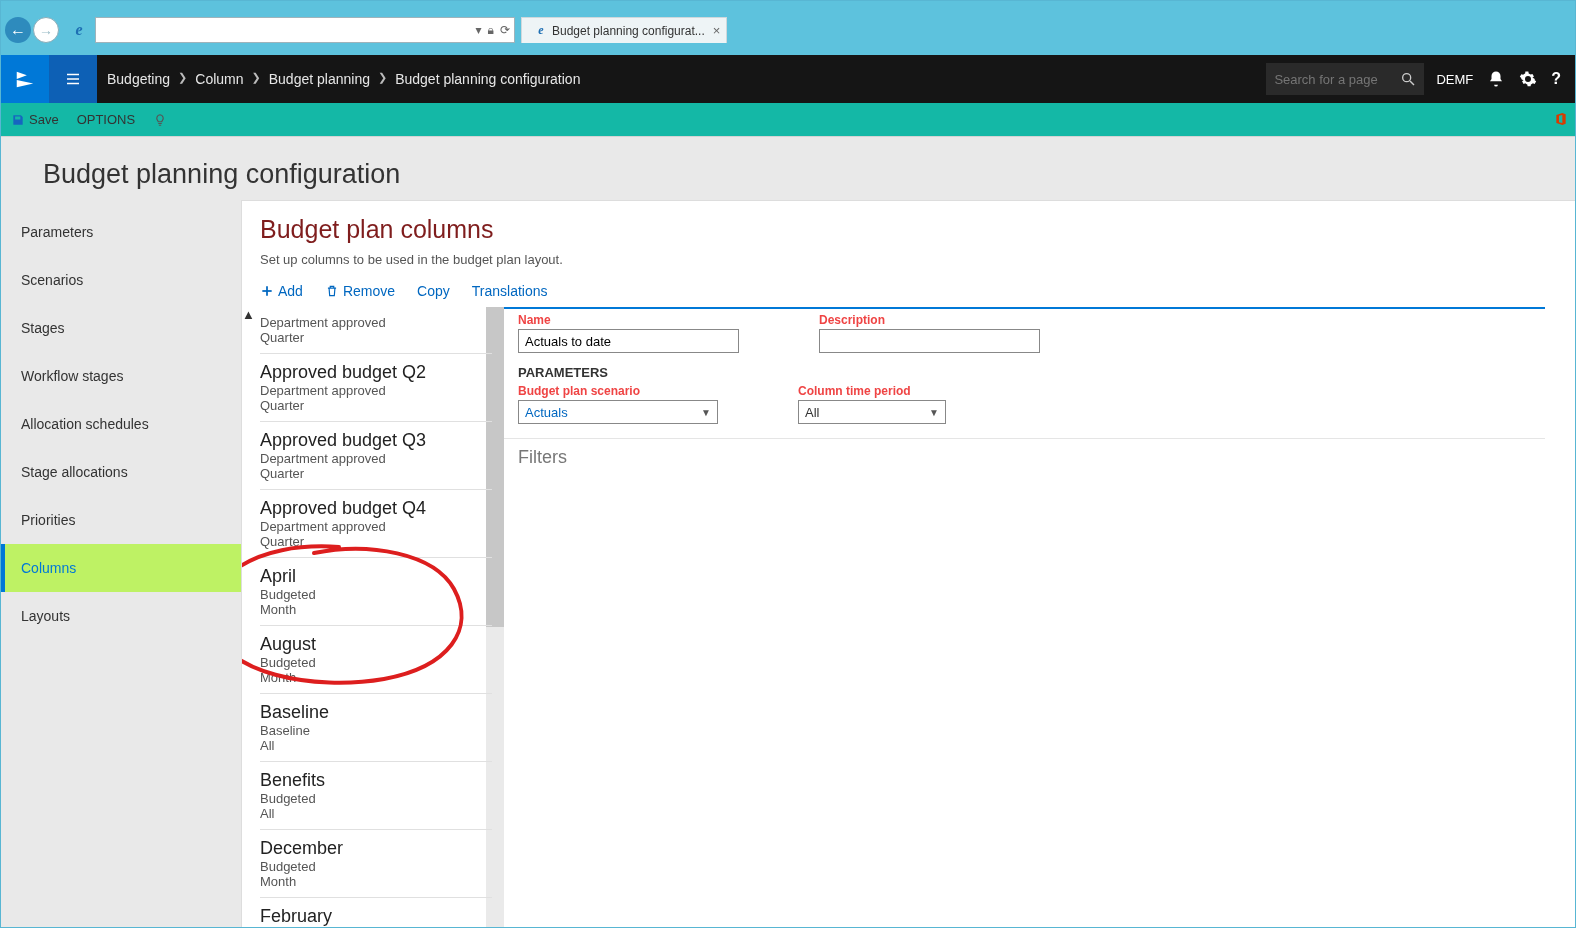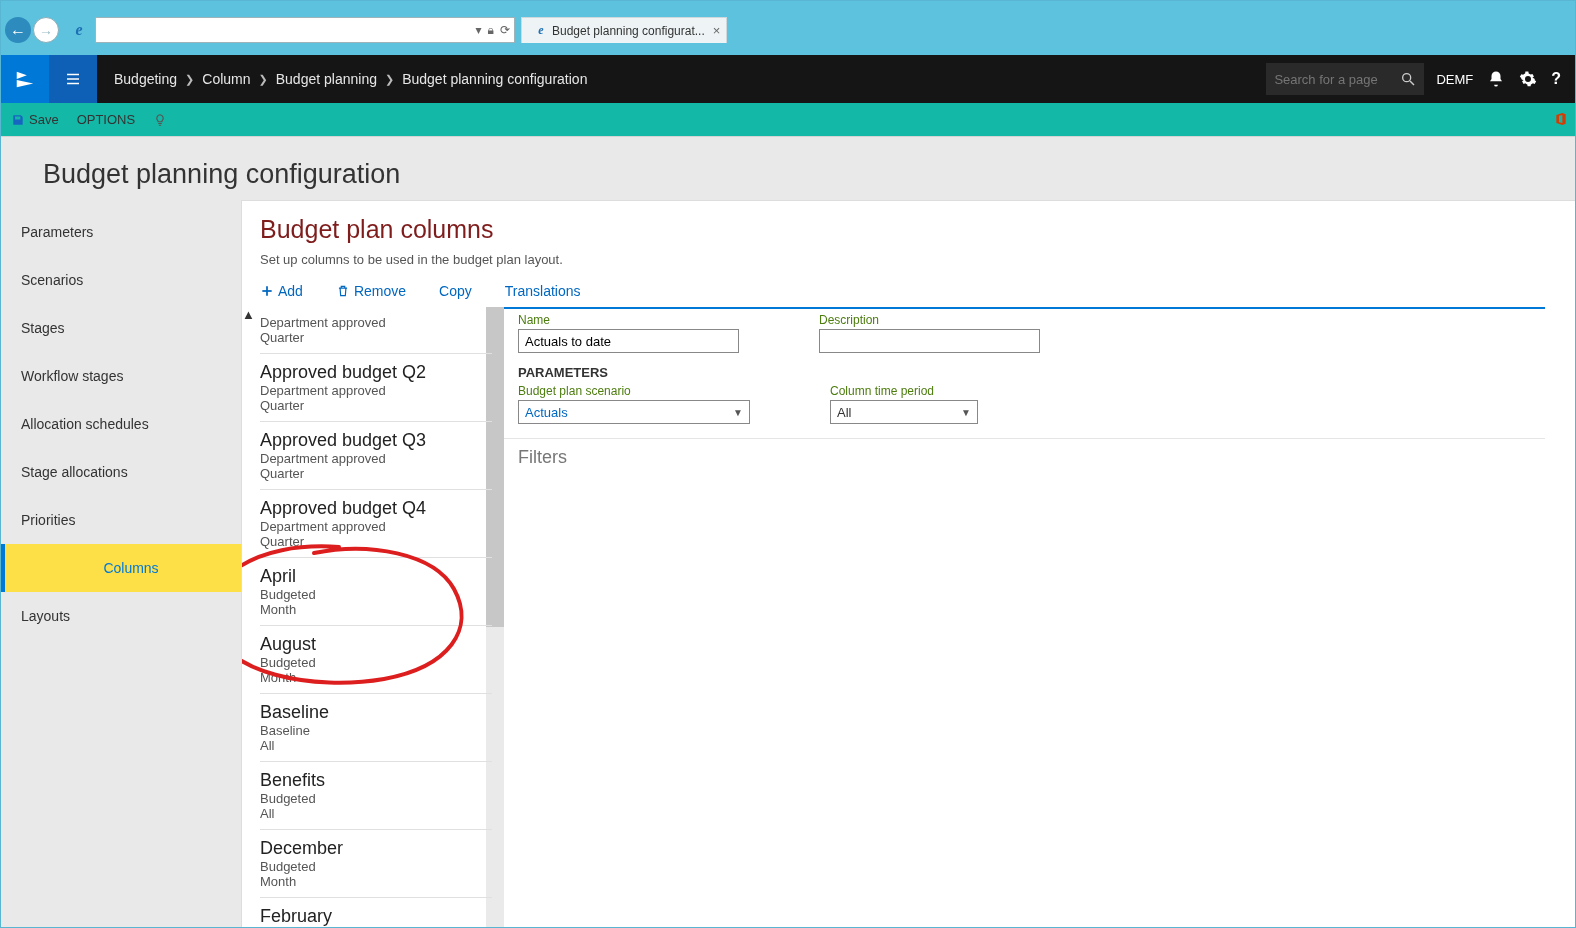--- a/index.html
+++ b/index.html
@@ -21,21 +21,21 @@
 .tab { display:flex; align-items:center; height: 26px; background: #eef4f6; border: 1px solid #cfd8dc; border-bottom: none; padding: 0 6px; font-size: 12px; color: #333; margin-left: 6px; }
 .tab .ie-glyph { width: 14px; height: 14px; font-size: 12px; }
 .tab-close { margin-left: 8px; color: #666; font-size: 13px; }
 
 
 .topnav { height: 48px; background: #151515; color: #fff; display: flex; align-items: center; }
 .logo-sq { width: 48px; height: 48px; background: #0078d7; display:flex; align-items:center; justify-content:center; }
 .logo-sq svg { width: 22px; height: 22px; fill: #fff; }
 .menu-sq { width: 48px; height: 48px; background: #0d60b5; display:flex; align-items:center; justify-content:center; color:#fff; }
 .menu-sq svg { width:18px; height:18px; stroke:#fff; }
-.breadcrumbs { display:flex; align-items:center; gap: 8px; padding-left: 17px; font-size: 14px; color:#e6e6e6; }
+.breadcrumbs { display:flex; gap: 8px; padding-left: 10px; font-size: 14px; color:#e6e6e6; }
 .breadcrumbs .bc { white-space:nowrap; }
 .breadcrumbs .sep { color:#bbb; font-size:11px; }
 .topnav .spacer { flex:1; }
 .search-nav { display:flex; align-items:center; background:#2a2a2a; height: 32px; padding: 0 8px; margin-right: 12px; }
 .search-nav input { background:transparent; border:none; outline:none; color:#ddd; font-size:13px; width: 120px; }
 .search-ico { width:16px;height:16px; margin-left:6px; }
 .topnav .right-it { color:#fff; margin-right:14px; font-size:13px; display:flex; align-items:center; }
 .topnav .glyph svg { width:18px; height:18px; fill:#fff; }
 .topnav .glyph.bold { font-weight:bold; font-size:16px; }
 
@@ -47,48 +47,48 @@
 .actionbar .office-ico { position:absolute; right:6px; top:8px; width:16px; height:16px; }
 
 
 .page-pad { padding: 22px 42px 10px 42px; background:#e9e9e9; }
 .page-heading { font-size: 27px; font-weight: 300; color:#333; }
 
 
 .content { display:flex; background:#e9e9e9; height: calc(928px - 54px - 48px - 34px - 64px); }
 .sidenav { width: 240px; padding-top: 8px; }
 .sidenav-item { height: 48px; display:flex; align-items:center; padding-left: 16px; font-size:14px; color:#333; border-left:4px solid transparent; }
-.sidenav-item.active { background:#fde047; border-left:4px solid #0078d7; color:#0078d7;justify-content:center; }
+.sidenav-item.active { background:#bef264; border-left:4px solid #0078d7; color:#0078d7; }
 
 .main { flex:1; background:#fff; display:flex; flex-direction:column; border-left:1px solid #ddd; border-top:1px solid #ddd; }
 .main-head { padding: 14px 18px 6px 18px; }
 .main-title { font-size: 25px; font-weight: 400; color:#7f1d1d; }
 .main-sub { font-size: 13px; color:#555; margin-top: 8px; }
-.main-cmds { display:flex; gap: 33px; padding: 10px 18px 8px 18px; color:#0067c0; font-size:14px; }
+.main-cmds { display:flex; gap: 22px; padding: 10px 18px 8px 18px; color:#0067c0; font-size:14px; }
 .main-cmds .cmd { display:flex; align-items:center; gap:4px; }
 
 .main-body { display:flex; flex:1; overflow:hidden; }
 .list-col { width: 262px; position:relative; overflow:hidden; }
 .list-scroll { position:absolute; inset:0; overflow-y:auto; padding:0 12px 0 18px; }
 .list-scroll-track { position:absolute; right:0; top:0; width:18px; height:100%; background:#eaeaea; }
 .list-scroll-thumb { position:absolute; right:0; top:0; width:18px; height:320px; background:#c7c7c7; }
 .list-item { border-bottom:1px solid #e0e0e0; padding: 8px 0 8px 0; }
 .list-item .li-title { font-size:18px; font-weight:400; color:#222; }
 .list-item .li-sub { font-size:13px; color:#555; }
 .list-item.partial .li-sub:first-of-type { margin-top:0; }
 
 .detail-col { flex:1; padding-right: 30px; position:relative; }
 .detail-tab { border-top: 2px solid #0078d7; }
 .section-title { color:#0d67b5; font-size:18px; font-weight:400; padding: 8px 0 4px 14px; }
 .section-title.filters { color:#777; border-top:1px solid #e5e5e5; margin-top:6px; }
 .fields { display:flex; gap: 80px; padding: 4px 0 8px 14px; }
-.field label { display:block; font-size:12px; color:#4d7c0f; margin-bottom:2px; }
+.field label { display:block; font-size:12px; color:#ef4444; margin-bottom:2px;font-weight:bold; }
 .field input, .field select, .fake-select { width: 221px; height: 24px; border:1px solid #888; padding: 0 6px; font-size:13px; background:#fff; }
 .params-h { font-size:13px; font-weight:bold; padding: 4px 0 0 14px; text-transform:uppercase; }
-.fake-select { display:flex; align-items:center; justify-content:space-between; width:232px; }
+.fake-select { display:flex; align-items:center; justify-content:space-between; width:200px; }
 .fake-select.blue { color:#0067c0; }
 .fake-select.narrow { width:148px; }
 .fake-select .caret { font-size:10px; color:#555; }
 
 
 .hand-circle { position:absolute; stroke:#dd1e1e; fill:none; stroke-width:4; stroke-linecap:round; pointer-events:none; }
 
 
 svg { display:block; }
 </style>

